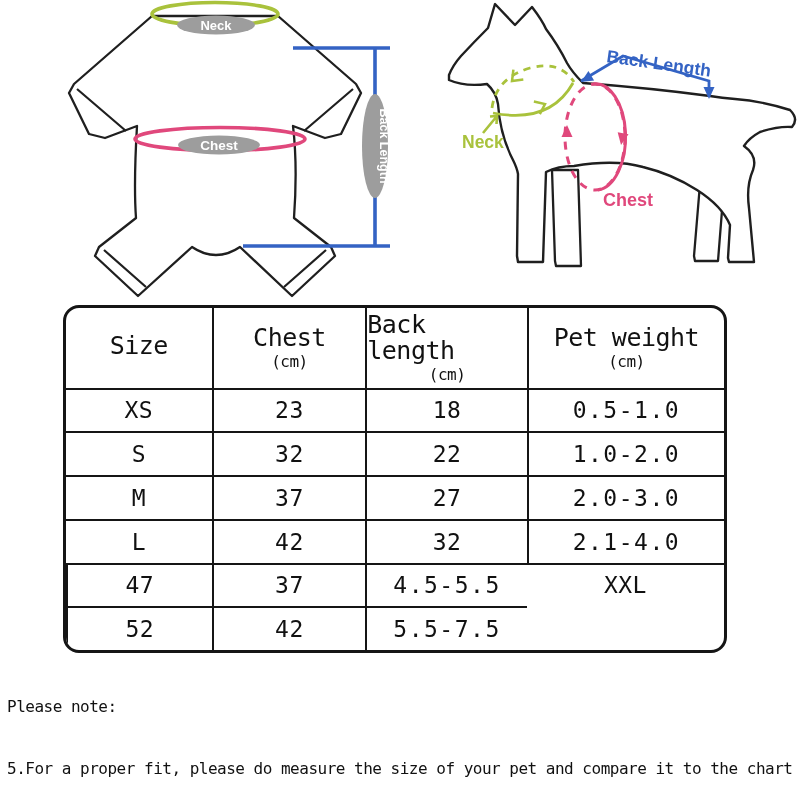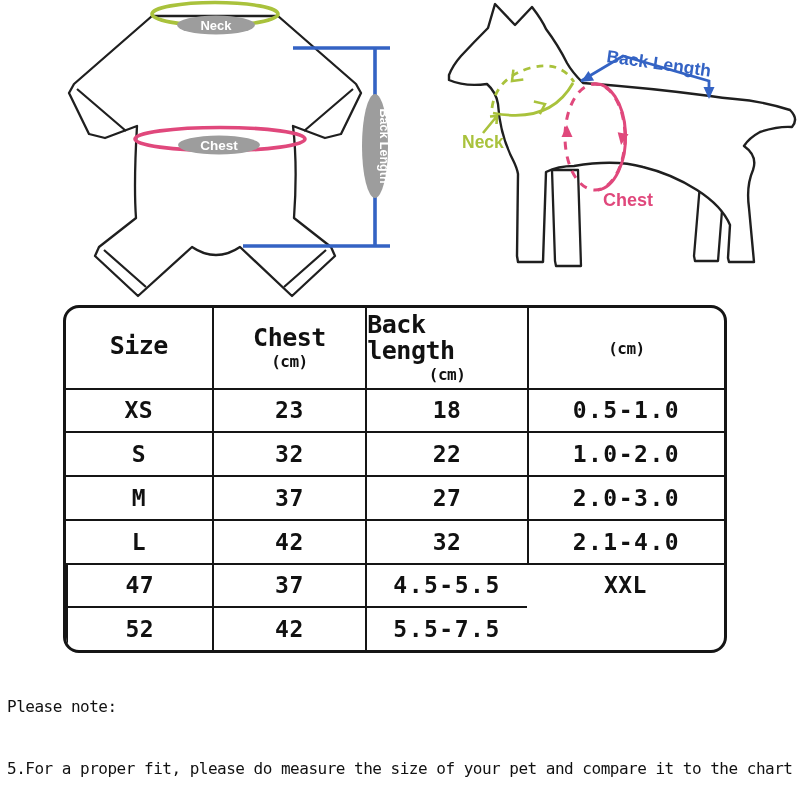--- a/index.html
+++ b/index.html
@@ -6,21 +6,21 @@
   .canvas{position:relative;width:800px;height:800px;background:#fff;overflow:hidden;
           font-family:"DejaVu Sans Mono","Liberation Mono",monospace;color:#111;padding-left:32px;}
   .diagram-svg{position:absolute;top:0;}
   .svg-badge-text{font-family:"Liberation Sans","DejaVu Sans",sans-serif;font-weight:bold;fill:#ffffff;}
   .svg-free-label{font-family:"Liberation Sans","DejaVu Sans",sans-serif;font-weight:bold;}
 
   
   .tbl{position:absolute;left:63px;top:305px;width:664px;height:348px;box-sizing:border-box;
        border:3px solid #151515;border-radius:16px;background:#fff;display:grid;
        grid-template-columns:147fr 155fr 163fr 199fr;
-       grid-template-rows:80fr repeat(6, 44fr);overflow:hidden;font-weight:bold;}
+       grid-template-rows:80fr repeat(6, 44fr);overflow:hidden;}
   .cell{display:flex;align-items:center;justify-content:center;font-size:23px;letter-spacing:0.5px;}
   .cell.bl{border-left:2.5px solid #151515;}
   .cell.bt{border-top:2.5px solid #151515;}
   .hcell{flex-direction:column;line-height:1.05;}
   .hl{font-size:25px;letter-spacing:-0.5px;}
   .hu{font-size:16px;letter-spacing:-0.5px;margin-top:3px;}
   .wt{letter-spacing:1.5px;text-align:right;}
 
   
   .notes{position:absolute;left:7px;top:656px;font-size:16px;line-height:20.5px;
@@ -103,20 +103,21 @@
     </div>
     <div class="cell hcell bl">
       <span class="hl">Chest</span>
       <span class="hu">(cm)</span>
     </div>
     <div class="cell hcell bl">
       <span class="hl">Back length</span>
       <span class="hu">(cm)</span>
     </div>
     <div class="cell hcell bl">
+      <span class="hl">Pet weight</span>
       <span class="hu">(cm)</span>
     </div>
 
     <div class="cell bt">XS</div>
     <div class="cell bt bl">23</div>
     <div class="cell bt bl">18</div>
     <div class="cell bt bl wt">0.5-1.0</div>
 
     <div class="cell bt">S</div>
     <div class="cell bt bl">32</div>

